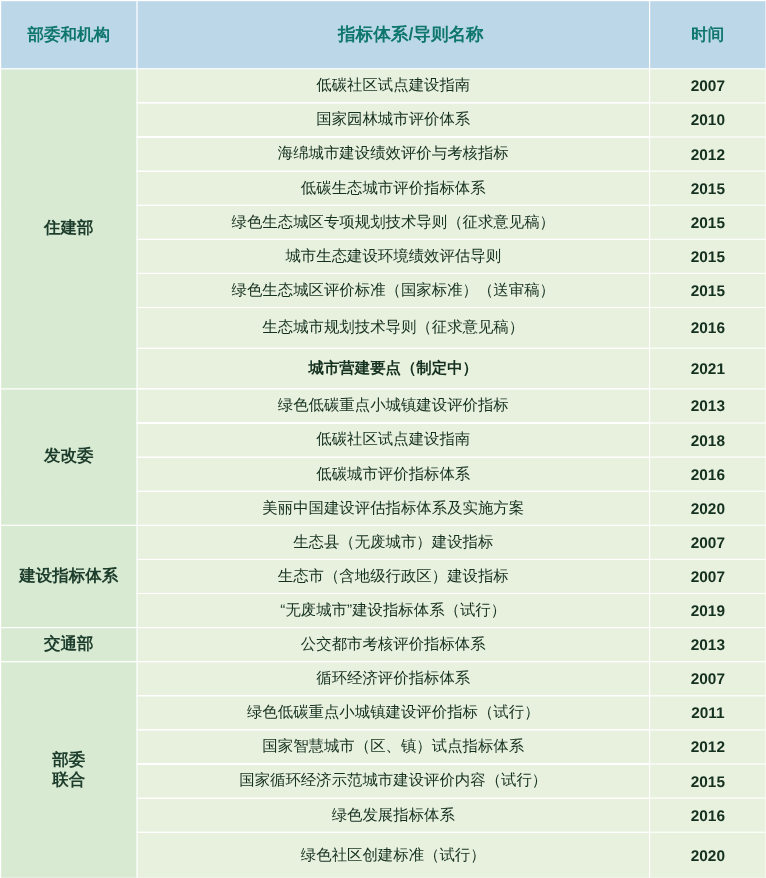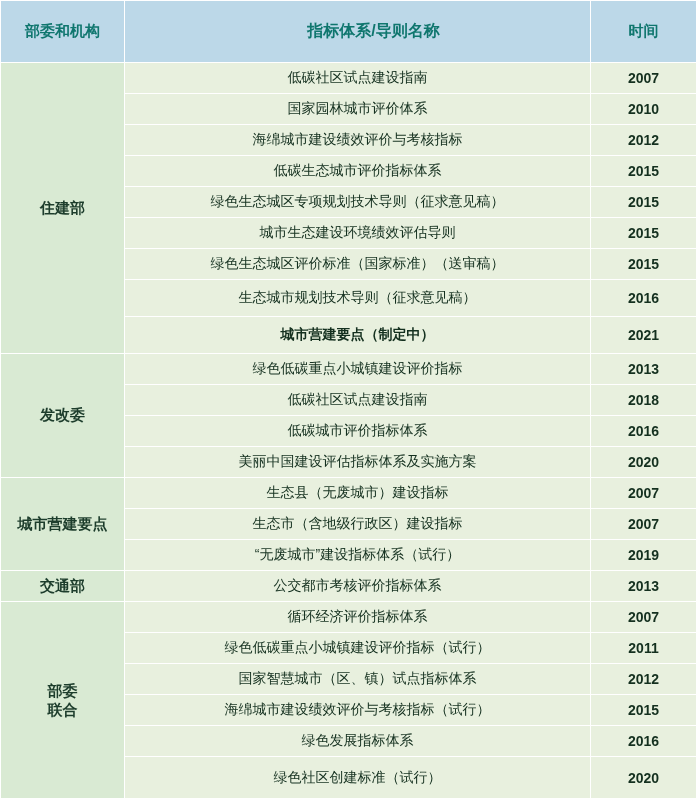--- a/index.html
+++ b/index.html
@@ -139,21 +139,21 @@
       </tr>
       <tr class="r-std">
         <td class="name">低碳城市评价指标体系</td>
         <td class="year">2016</td>
       </tr>
       <tr class="r-std">
         <td class="name">美丽中国建设评估指标体系及实施方案</td>
         <td class="year">2020</td>
       </tr>
       <tr class="r-std">
-        <td class="dept" rowspan="3">城市营建要点</td>
+        <td class="dept" rowspan="3">建设指标体系</td>
         <td class="name">生态县（无废城市）建设指标</td>
         <td class="year">2007</td>
       </tr>
       <tr class="r-std">
         <td class="name">生态市（含地级行政区）建设指标</td>
         <td class="year">2007</td>
       </tr>
       <tr class="r-std">
         <td class="name">“无废城市”建设指标体系（试行）</td>
         <td class="year">2019</td>
@@ -170,21 +170,21 @@
       </tr>
       <tr class="r-std">
         <td class="name">绿色低碳重点小城镇建设评价指标（试行）</td>
         <td class="year">2011</td>
       </tr>
       <tr class="r-std">
         <td class="name">国家智慧城市（区、镇）试点指标体系</td>
         <td class="year">2012</td>
       </tr>
       <tr class="r-std">
-        <td class="name">海绵城市建设绩效评价与考核指标（试行）</td>
+        <td class="name">国家循环经济示范城市建设评价内容（试行）</td>
         <td class="year">2015</td>
       </tr>
       <tr class="r-std">
         <td class="name">绿色发展指标体系</td>
         <td class="year">2016</td>
       </tr>
       <tr class="r-xtall">
         <td class="name">绿色社区创建标准（试行）</td>
         <td class="year">2020</td>
       </tr>

